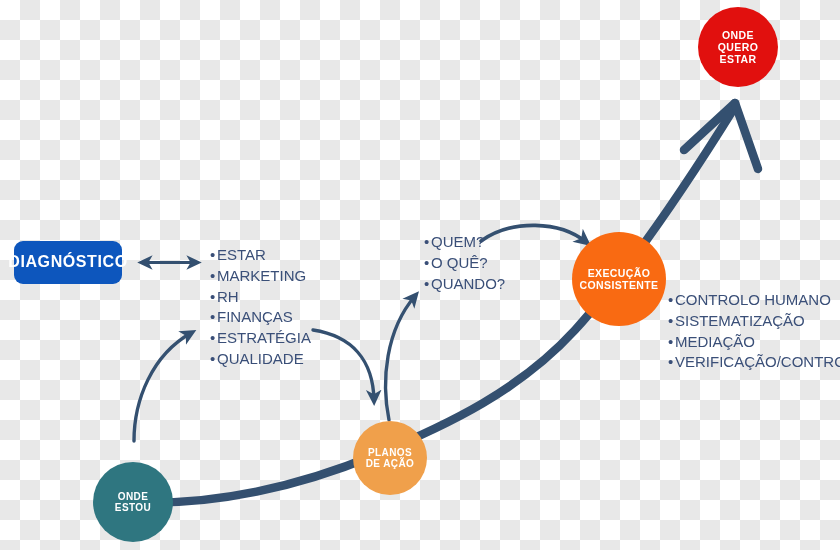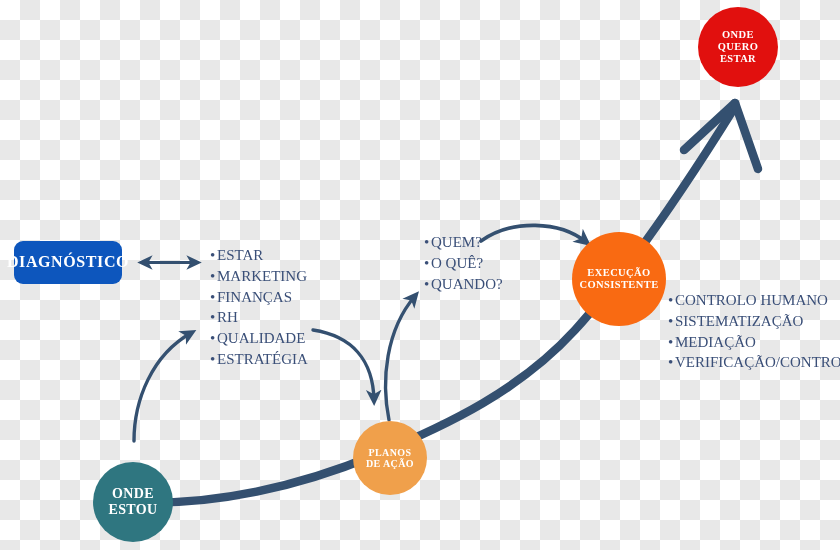--- a/index.html
+++ b/index.html
@@ -6,21 +6,21 @@
   html, body {
     margin: 0;
     padding: 0;
     background: #ffffff;
   }
   #stage {
     position: relative;
     width: 840px;
     height: 550px;
     overflow: hidden;
-    font-family: Liberation Serif, serif;
+    font-family: Liberation Sans, sans-serif;
     background-color: #ffffff;
     background-image:
       linear-gradient(45deg, #e8e8e8 25%, transparent 25%, transparent 75%, #e8e8e8 75%),
       linear-gradient(45deg, #e8e8e8 25%, transparent 25%, transparent 75%, #e8e8e8 75%);
     background-size: 40px 40px;
     background-position: 0 0, 20px 20px;
   }
   #vector-layer {
     position: absolute;
     left: 0;
@@ -57,21 +57,21 @@
   #node-planos {
     left: 353px; top: 421px; width: 74px; height: 74px;
     background: #f0a04b;
     font-size: 10px;
     padding: 0 4px;
     align-items: center;
   }
   #node-onde-estou {
     left: 93px; top: 462px; width: 80px; height: 80px;
     background: #2f7680;
-    font-size: 14px;
+    font-size: 10px;
     padding: 0 5px;
   }
   #node-diagnostico {
     left: 14px; top: 241px; width: 108px; height: 43px;
     background: #0d56bd;
     border-radius: 9px;
     font-size: 16px;
     letter-spacing: 0.6px;
   }
 
@@ -151,24 +151,24 @@
     </div>
   </div>
 
   <div class="node" id="node-diagnostico">
     <span>DIAGNÓSTICO</span>
   </div>
 
   <div class="bullet-list" id="list-areas">
     <span class="li"><span class="dot">•</span><span>ESTAR</span></span>
     <span class="li"><span class="dot">•</span><span>MARKETING</span></span>
+    <span class="li"><span class="dot">•</span><span>RH</span></span>
     <span class="li"><span class="dot">•</span><span>FINANÇAS</span></span>
-    <span class="li"><span class="dot">•</span><span>RH</span></span>
+    <span class="li"><span class="dot">•</span><span>ESTRATÉGIA</span></span>
     <span class="li"><span class="dot">•</span><span>QUALIDADE</span></span>
-    <span class="li"><span class="dot">•</span><span>ESTRATÉGIA</span></span>
   </div>
 
   <div class="bullet-list" id="list-quest">
     <span class="li"><span class="dot">•</span><span>QUEM?</span></span>
     <span class="li"><span class="dot">•</span><span>O QUÊ?</span></span>
     <span class="li"><span class="dot">•</span><span>QUANDO?</span></span>
   </div>
 
   <div class="bullet-list" id="list-exec">
     <span class="li"><span class="dot">•</span><span>CONTROLO HUMANO</span></span>

